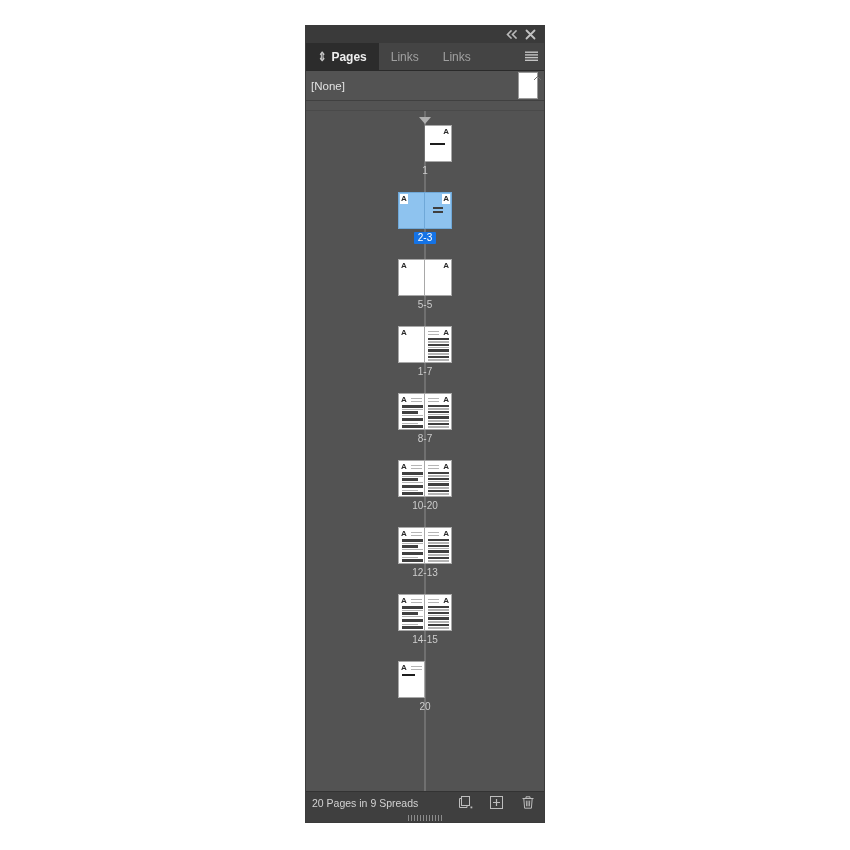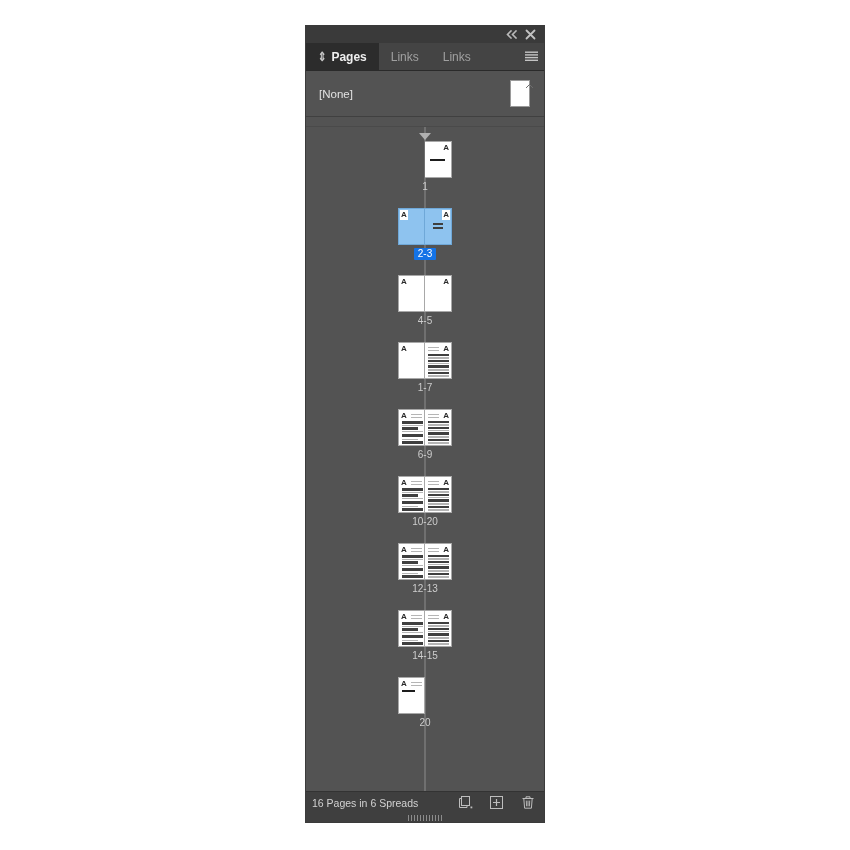--- a/index.html
+++ b/index.html
@@ -97,21 +97,21 @@
     align-items: center;
     justify-content: center;
     cursor: pointer;
   }
   .panel-menu svg { display: block; }
 
   
   .parents {
     background: #535353;
     flex: 0 0 auto;
-    padding: 8px;
+    padding: 0;
     position: relative;
   }
   .parent-row {
     height: 29px;
     display: flex;
     align-items: center;
     padding: 0 6px 0 4px;
     box-sizing: border-box;
     cursor: pointer;
     position: relative;
@@ -405,21 +405,21 @@
           <div class="spread">
             <div class="marker-spacer"></div>
             <div class="thumbs">
               <div class="page left" style="width: 27px; height: 37px;">
                 <span class="amark tl">A</span>
               </div>
               <div class="page right" style="width: 27px; height: 37px;">
                 <span class="amark tr">A</span>
               </div>
             </div>
-            <div class="spread-label">4-5</div>
+            <div class="spread-label">5-5</div>
           </div>
           <div class="spread">
             <div class="marker-spacer"></div>
             <div class="thumbs">
               <div class="page left" style="width: 27px; height: 37px;">
                 <span class="amark tl">A</span>
               </div>
               <div class="page right" style="width: 27px; height: 37px;">
                 <span class="amark tr">A</span>
                 <div class="ln light" style="left: 3px; top: 4px; width: 11px; height: 1.3px;"></div>
@@ -458,21 +458,21 @@
                 <div class="ln dark" style="left: 3px; top: 11px; width: 21px; height: 2.4px;"></div>
                 <div class="ln light" style="left: 3px; top: 14.4px; width: 21px; height: 1.2px;"></div>
                 <div class="ln dark" style="left: 3px; top: 16.6px; width: 21px; height: 2.4px;"></div>
                 <div class="ln light" style="left: 3px; top: 20px; width: 21px; height: 1.2px;"></div>
                 <div class="ln dark" style="left: 3px; top: 22.2px; width: 21px; height: 2.4px;"></div>
                 <div class="ln light" style="left: 3px; top: 25.6px; width: 21px; height: 2.4px;"></div>
                 <div class="ln dark" style="left: 3px; top: 29px; width: 21px; height: 2.4px;"></div>
                 <div class="ln light" style="left: 3px; top: 32.4px; width: 21px; height: 1.2px;"></div>
               </div>
             </div>
-            <div class="spread-label">6-9</div>
+            <div class="spread-label">8-7</div>
           </div>
           <div class="spread">
             <div class="marker-spacer"></div>
             <div class="thumbs">
               <div class="page left" style="width: 27px; height: 37px;">
                 <span class="amark tl">A</span>
                 <div class="ln light" style="left: 12px; top: 4px; width: 11px; height: 1.3px;"></div>
                 <div class="ln light" style="left: 12px; top: 7px; width: 11px; height: 1.3px;"></div>
                 <div class="ln dark" style="left: 3px; top: 11px; width: 21px; height: 2.6px;"></div>
                 <div class="ln light" style="left: 3px; top: 14.9px; width: 21px; height: 1.2px;"></div>
@@ -570,21 +570,21 @@
                 <div class="rule" style="left: 3px; top: 12px; width: 13px; height: 1.6px;"></div>
               </div>
               <div style="width: 27px; height: 37px;"></div>
             </div>
             <div class="spread-label">20</div>
           </div>
         </div>
     </div>
 
     <div class="footer">
-      <span class="footer-text">16 Pages in 6 Spreads</span>
+      <span class="footer-text">20 Pages in 9 Spreads</span>
       <span class="footer-icons">
         <span class="f-icon">
           <svg width="17" height="15" viewBox="0 0 17 15">
             <rect x="4.5" y="1.5" width="8" height="9" stroke="#bdbdbd" stroke-width="1" fill="none"></rect>
             <path d="M4.5,3.5 L2.5,3.5 L2.5,12.5 L10,12.5 L10,10.5" stroke="#bdbdbd" stroke-width="1" fill="none"></path>
             <rect x="13.5" y="11.5" width="1.8" height="1.8" fill="#bdbdbd"></rect>
           </svg>
         </span>
         <span class="f-icon">
           <svg width="15" height="15" viewBox="0 0 15 15">

